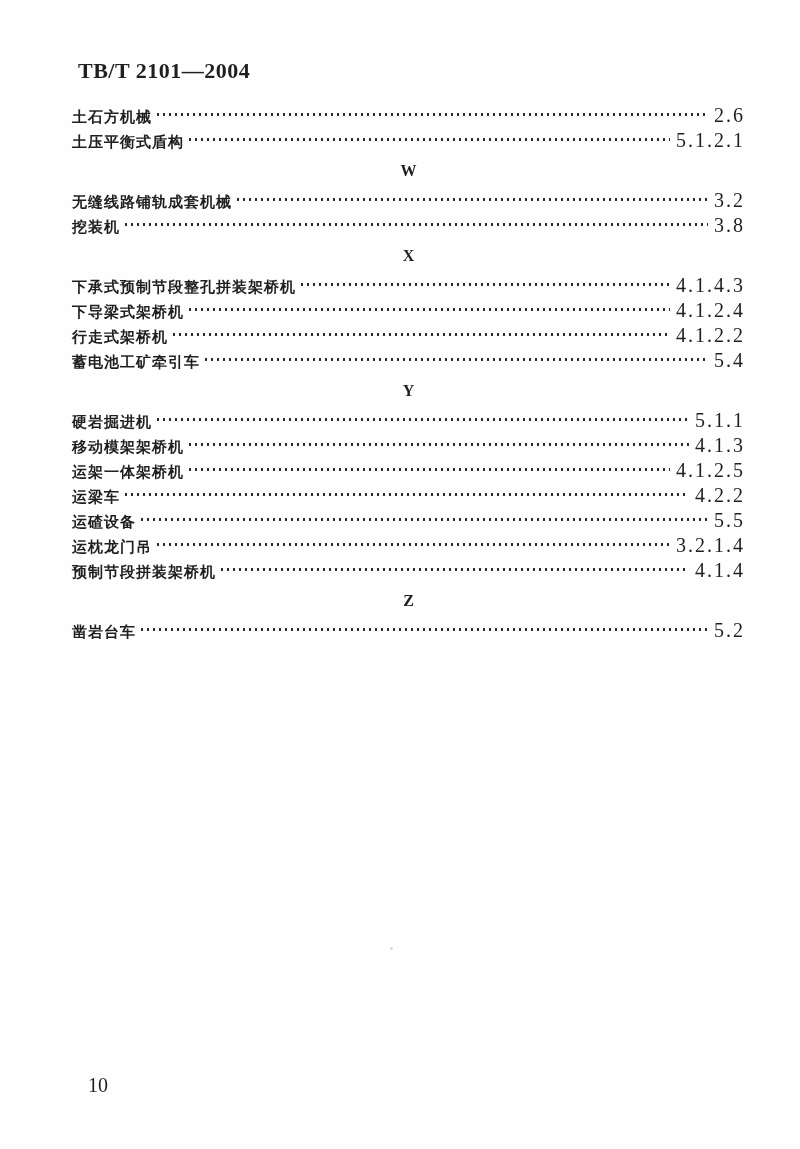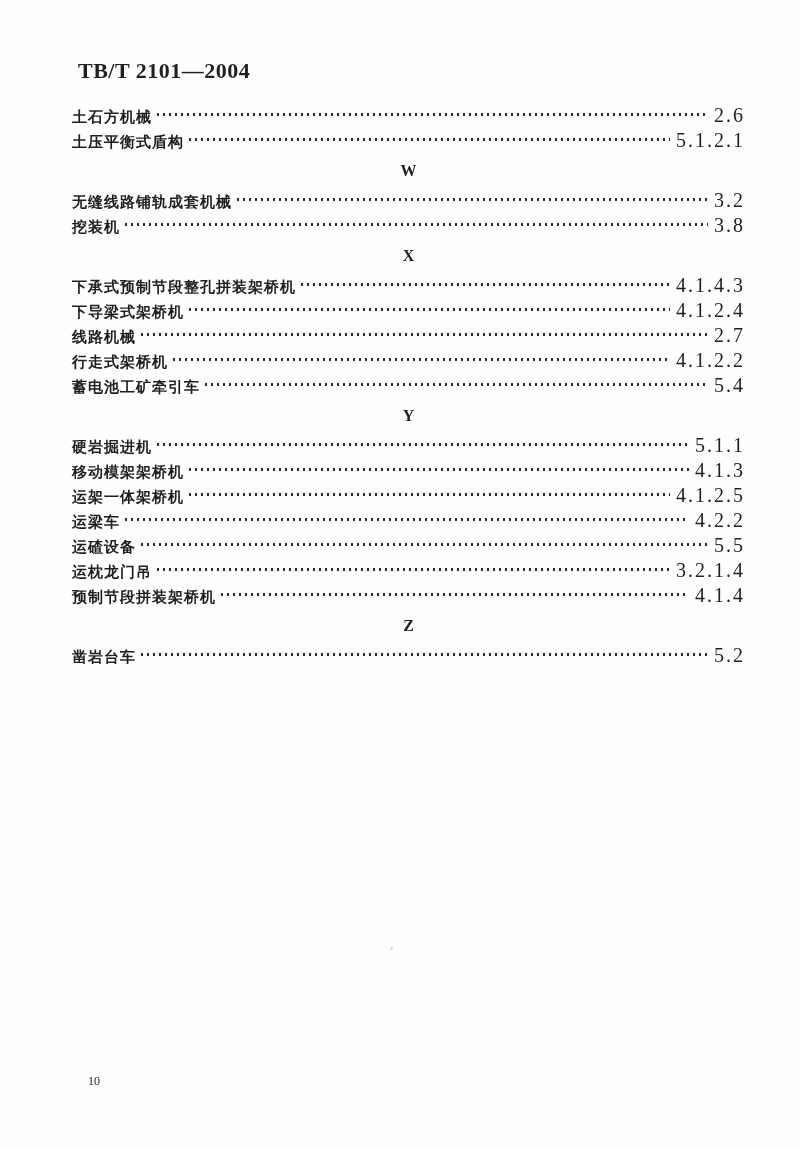--- a/index.html
+++ b/index.html
@@ -57,21 +57,21 @@
   }
   .ref {
     white-space: nowrap;
     letter-spacing: 2px;
     font-size: 20px;
   }
   .page-number {
     position: absolute;
     top: 1074px;
     left: 88px;
-    font-size: 12px;
+    font-size: 20px;
   }
   .scan-dot {
     position: absolute;
     left: 390px;
     top: 947px;
     width: 3px;
     height: 3px;
     border-radius: 50%;
     background: #d9d9d9;
   }
@@ -125,25 +125,20 @@
     <span class="ref">4.1.4.3</span>
   </div>
 
   <div class="entry-row">
     <span class="term">下导梁式架桥机</span>
     <span class="leader"></span>
     <span class="ref">4.1.2.4</span>
   </div>
 
 
-  <div class="entry-row">
-    <span class="term">线路机械</span>
-    <span class="leader"></span>
-    <span class="ref">2.7</span>
-  </div>
 
   <div class="entry-row">
     <span class="term">行走式架桥机</span>
     <span class="leader"></span>
     <span class="ref">4.1.2.2</span>
   </div>
 
   <div class="entry-row">
     <span class="term">蓄电池工矿牵引车</span>
     <span class="leader"></span>

